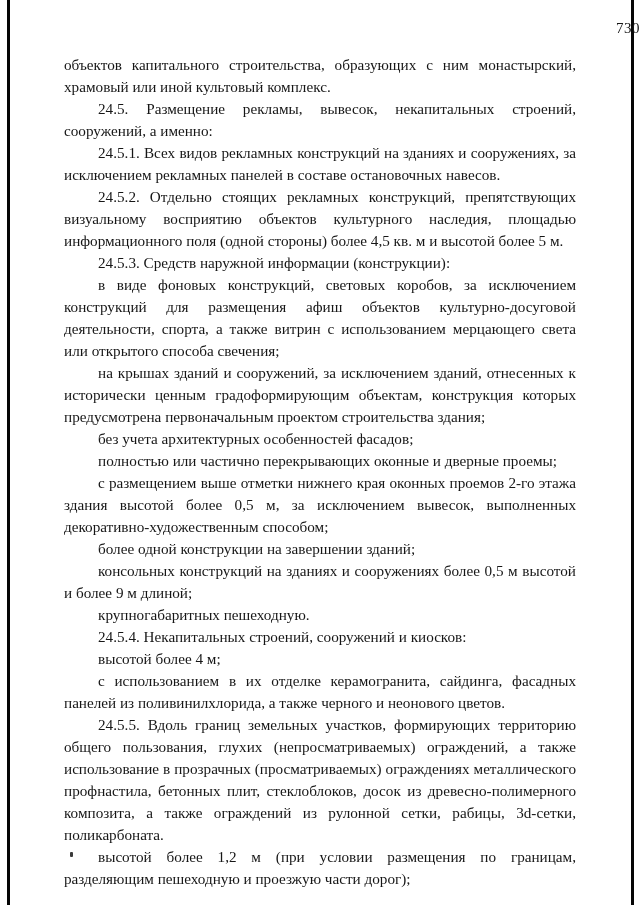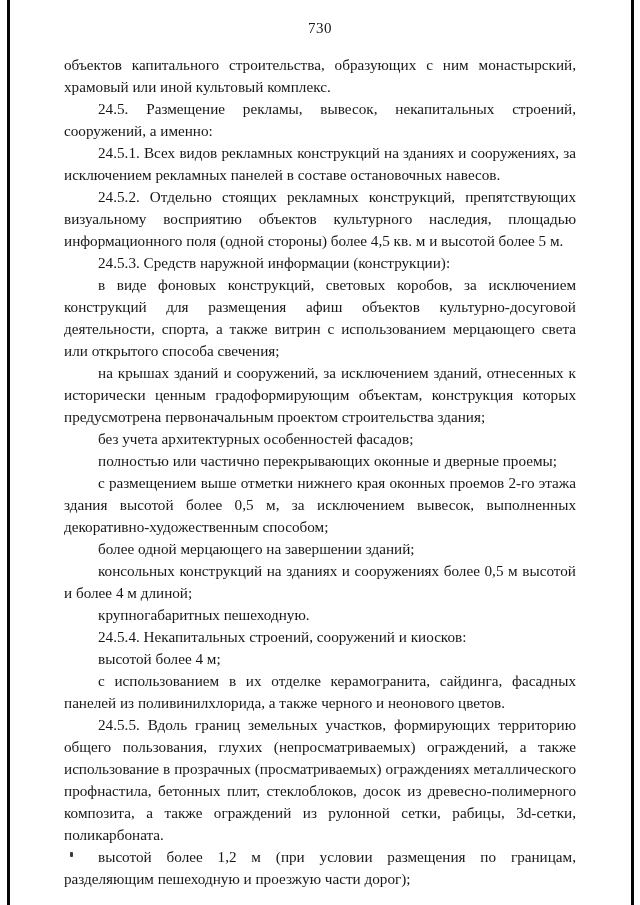--- a/index.html
+++ b/index.html
@@ -29,21 +29,21 @@
     bottom: 0;
     right: 6px;
     width: 3px;
     background: #050505;
   }
   .page-number {
     position: absolute;
     top: 20px;
     left: 0;
     right: 0;
-    text-align: center;
+    text-align: right;
     font-size: 15px;
     letter-spacing: 0.5px;
   }
   .document-body {
     position: absolute;
     top: 54px;
     left: 64px;
     width: 512px;
     font-size: 15.2px;
     line-height: 22px;
@@ -78,22 +78,22 @@
     <p class="para">объектов капитального строительства, образующих с ним монастырский, храмовый или иной культовый комплекс.</p>
     <p class="para indent">24.5. Размещение рекламы, вывесок, некапитальных строений, сооружений, а именно:</p>
     <p class="para indent">24.5.1. Всех видов рекламных конструкций на зданиях и сооружениях, за исключением рекламных панелей в составе остановочных навесов.</p>
     <p class="para indent">24.5.2. Отдельно стоящих рекламных конструкций, препятствующих визуальному восприятию объектов культурного наследия, площадью информационного поля (одной стороны) более 4,5 кв. м и высотой более 5 м.</p>
     <p class="para indent">24.5.3. Средств наружной информации (конструкции):</p>
     <p class="para indent">в виде фоновых конструкций, световых коробов, за исключением конструкций для размещения афиш объектов культурно-досуговой деятельности, спорта, а также витрин с использованием мерцающего света или открытого способа свечения;</p>
     <p class="para indent">на крышах зданий и сооружений, за исключением зданий, отнесенных к исторически ценным градоформирующим объектам, конструкция которых предусмотрена первоначальным проектом строительства здания;</p>
     <p class="para indent">без учета архитектурных особенностей фасадов;</p>
     <p class="para indent">полностью или частично перекрывающих оконные и дверные проемы;</p>
     <p class="para indent">с размещением выше отметки нижнего края оконных проемов 2-го этажа здания высотой более 0,5 м, за исключением вывесок, выполненных декоративно-художественным способом;</p>
-    <p class="para indent">более одной мерцающего на завершении зданий;</p>
-    <p class="para indent">консольных конструкций на зданиях и сооружениях более 0,5 м высотой и более 4 м длиной;</p>
+    <p class="para indent">более одной конструкции на завершении зданий;</p>
+    <p class="para indent">консольных конструкций на зданиях и сооружениях более 0,5 м высотой и более 9 м длиной;</p>
     <p class="para indent">крупногабаритных пешеходную.</p>
     <p class="para indent">24.5.4. Некапитальных строений, сооружений и киосков:</p>
     <p class="para indent">высотой более 4 м;</p>
     <p class="para indent">с использованием в их отделке керамогранита, сайдинга, фасадных панелей из поливинилхлорида, а также черного и неонового цветов.</p>
     <p class="para indent">24.5.5. Вдоль границ земельных участков, формирующих территорию общего пользования, глухих (непросматриваемых) ограждений, а также использование в прозрачных (просматриваемых) ограждениях металлического профнастила, бетонных плит, стеклоблоков, досок из древесно-полимерного композита, а также ограждений из рулонной сетки, рабицы, 3d-сетки, поликарбоната.</p>
     <p class="para indent">высотой более 1,2 м (при условии размещения по границам, разделяющим пешеходную и проезжую части дорог);</p>
   </div>
 
 <div class="artifact-dot"></div>
 

